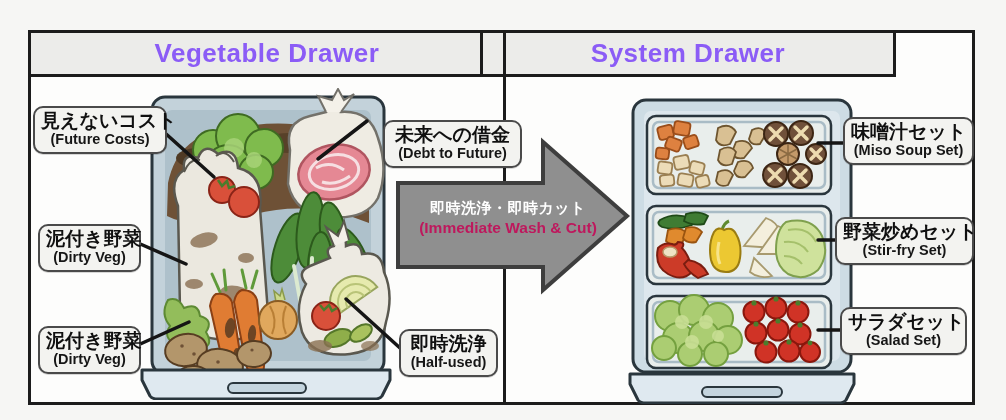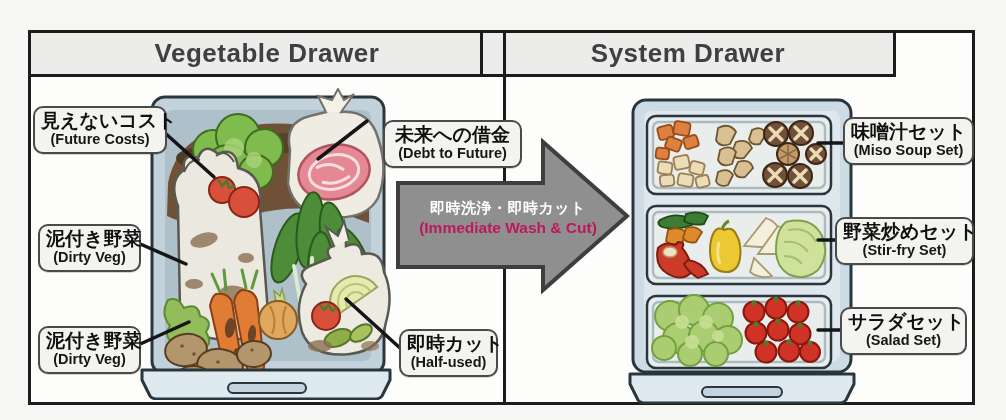--- a/index.html
+++ b/index.html
@@ -17,21 +17,21 @@
     background:#1c1c1c;z-index:5;
   }
   .panel-header{
     position:absolute;top:30px;height:47px;background:#ececea;
     border:3px solid #1c1c1c;box-sizing:border-box;
     display:flex;align-items:center;justify-content:center;z-index:4;
   }
   .panel-header.left{left:28px;width:478px;}
   .panel-header.right{left:480px;width:416px;}
   .panel-title{
-    font-size:26px;font-weight:bold;color:#404040;letter-spacing:0.5px;
+    font-size:26px;font-weight:bold;color:#8b5cf6;letter-spacing:0.5px;
   }
   .illus{position:absolute;z-index:1;}
   .overlay-lines{position:absolute;left:0;top:0;width:1006px;height:420px;z-index:6;pointer-events:none;}
   .callout{
     position:absolute;z-index:7;background:#f3f3f0;border:2.5px solid #4a4a4a;
     border-radius:10px;text-align:center;padding:2px 6px 4px 6px;box-sizing:border-box;
     box-shadow:0 1px 0 rgba(0,0,0,0.15);
   }
   .callout .jp{font-size:19px;font-weight:bold;color:#101010;line-height:1.15;white-space:nowrap;}
   .callout .en{font-size:14.5px;font-weight:bold;color:#161616;line-height:1.1;white-space:nowrap;}
@@ -363,21 +363,21 @@
   </div>
   <div class="callout" style="left:38px;top:224px;width:103px;">
     <div class="jp">泥付き野菜</div>
     <div class="en">(Dirty Veg)</div>
   </div>
   <div class="callout" style="left:38px;top:326px;width:103px;">
     <div class="jp">泥付き野菜</div>
     <div class="en">(Dirty Veg)</div>
   </div>
   <div class="callout" style="left:399px;top:329px;width:99px;">
-    <div class="jp">即時カット</div>
+    <div class="jp">即時洗浄</div>
     <div class="en">(Half-used)</div>
   </div>
 
   <div class="callout" style="left:835px;top:217px;width:139px;">
     <div class="jp">野菜炒めセット</div>
     <div class="en">(Stir-fry Set)</div>
   </div>
   <div class="callout" style="left:843px;top:117px;width:131px;">
     <div class="jp">味噌汁セット</div>
     <div class="en">(Miso Soup Set)</div>

